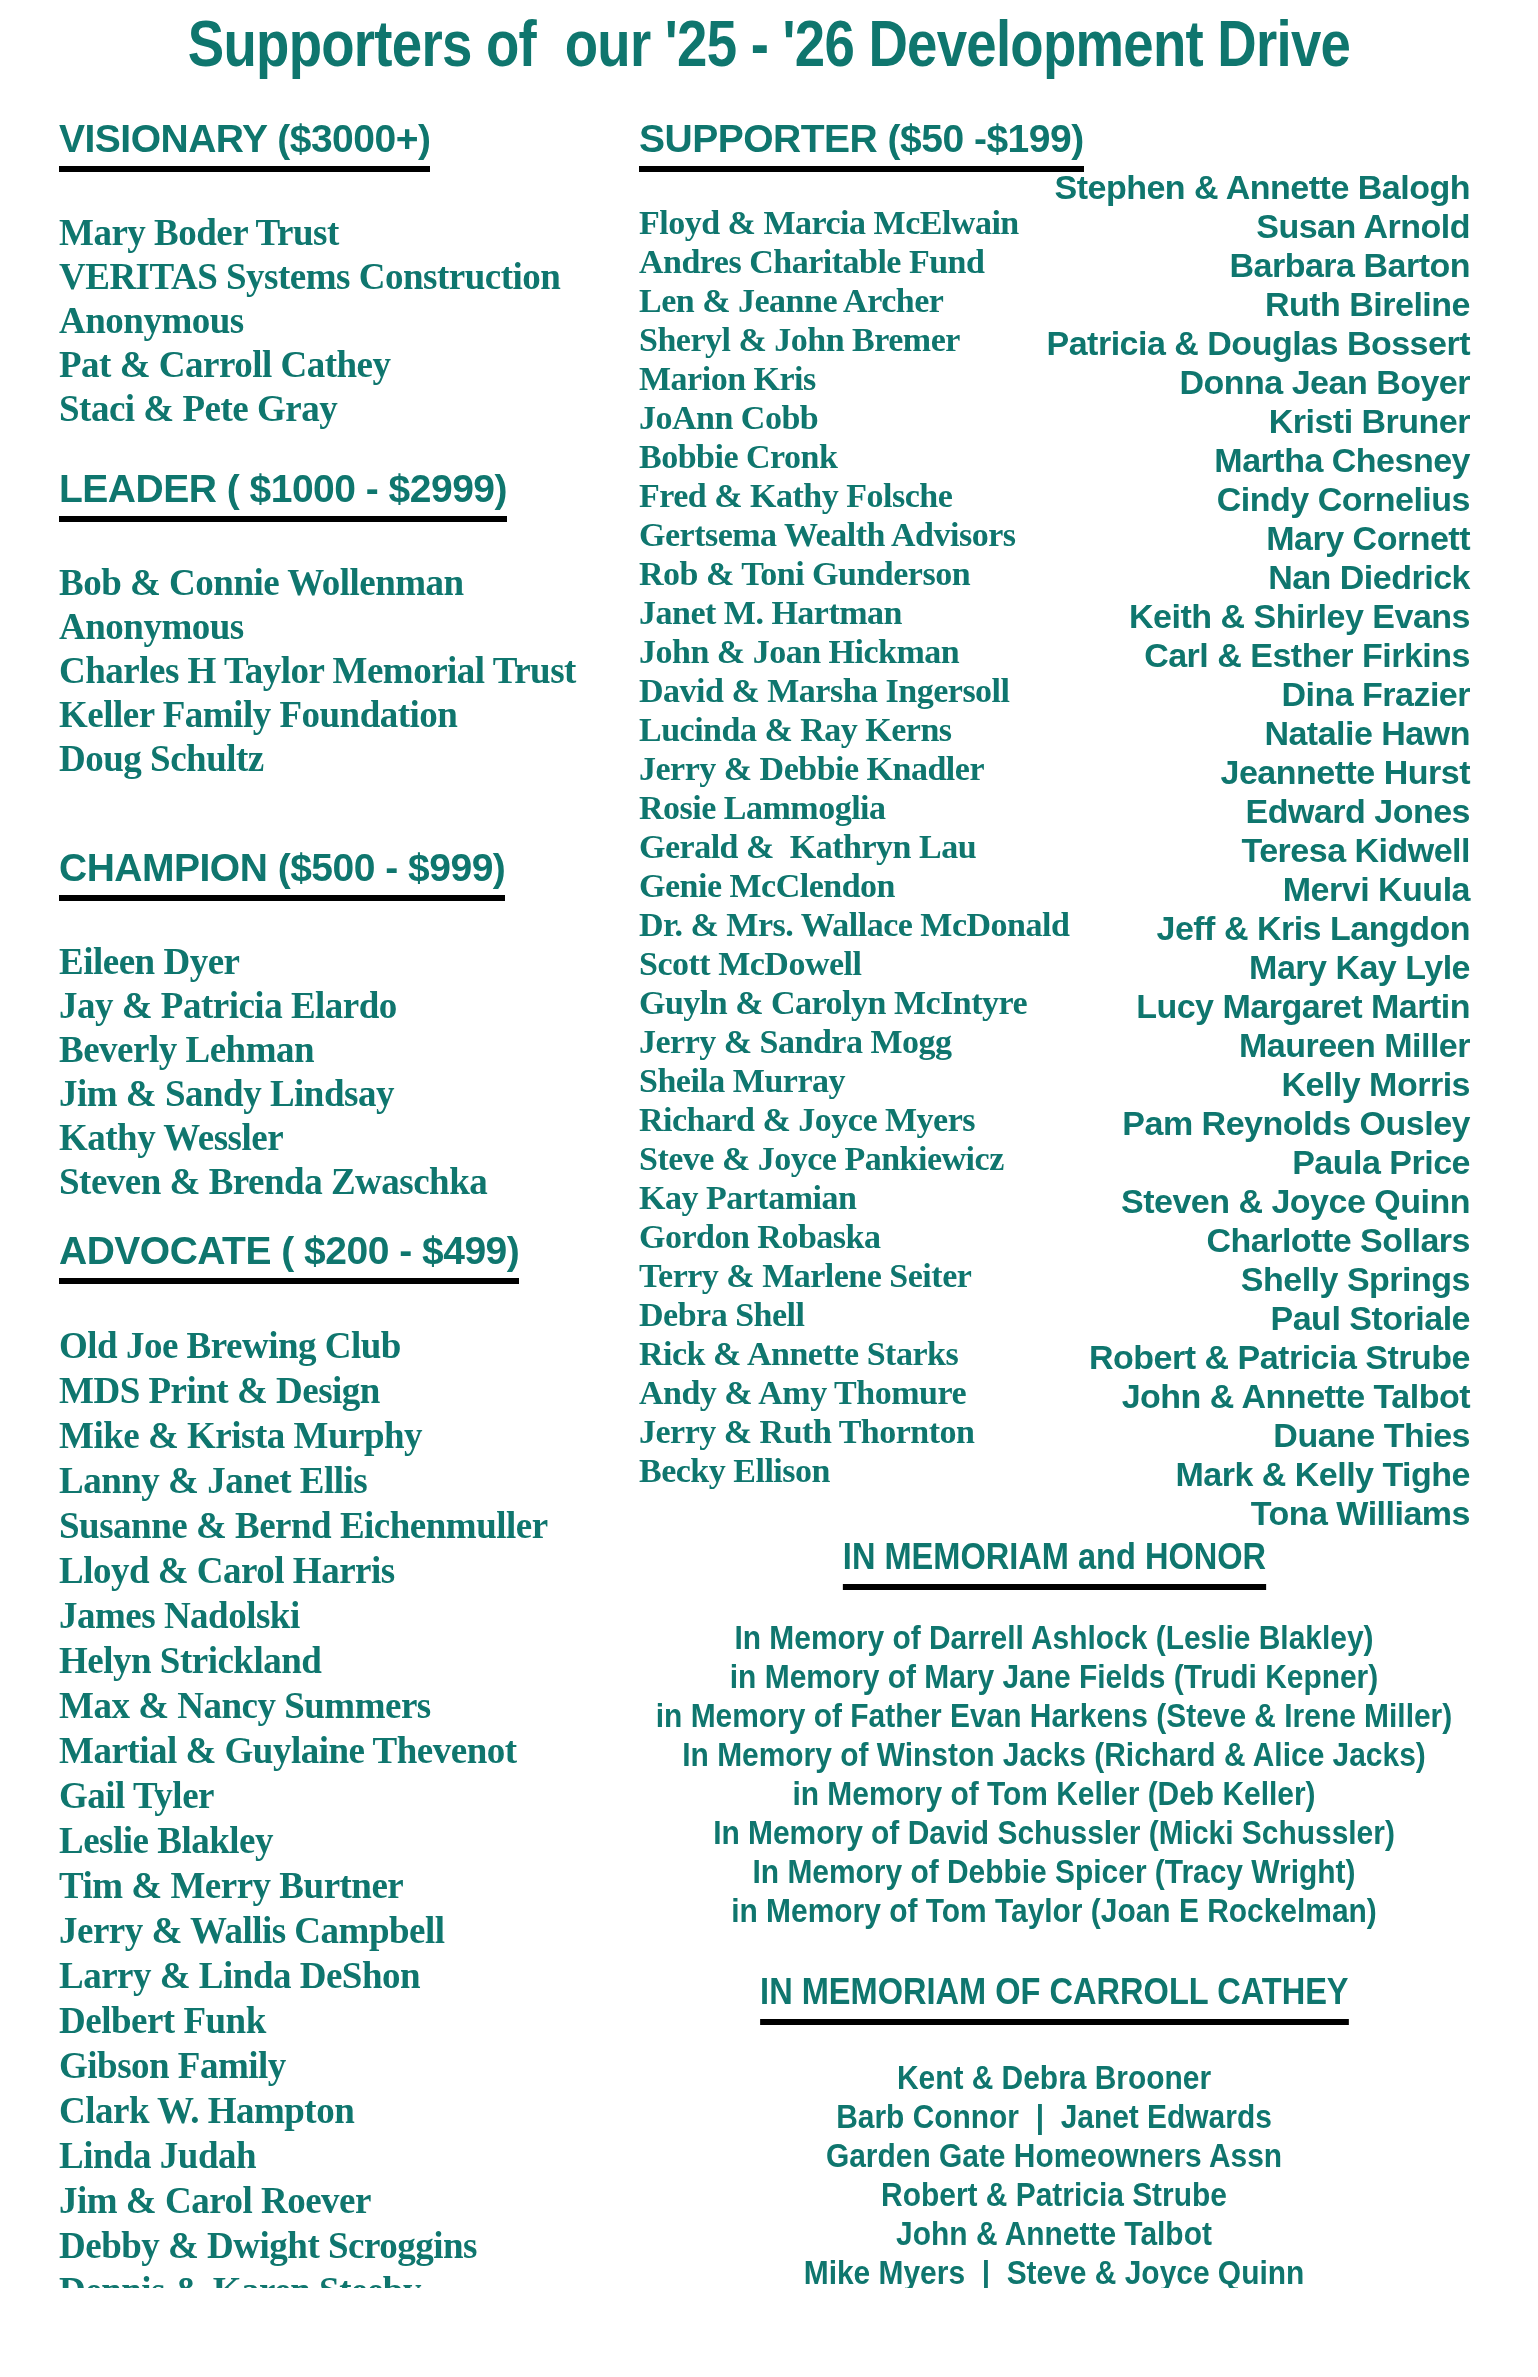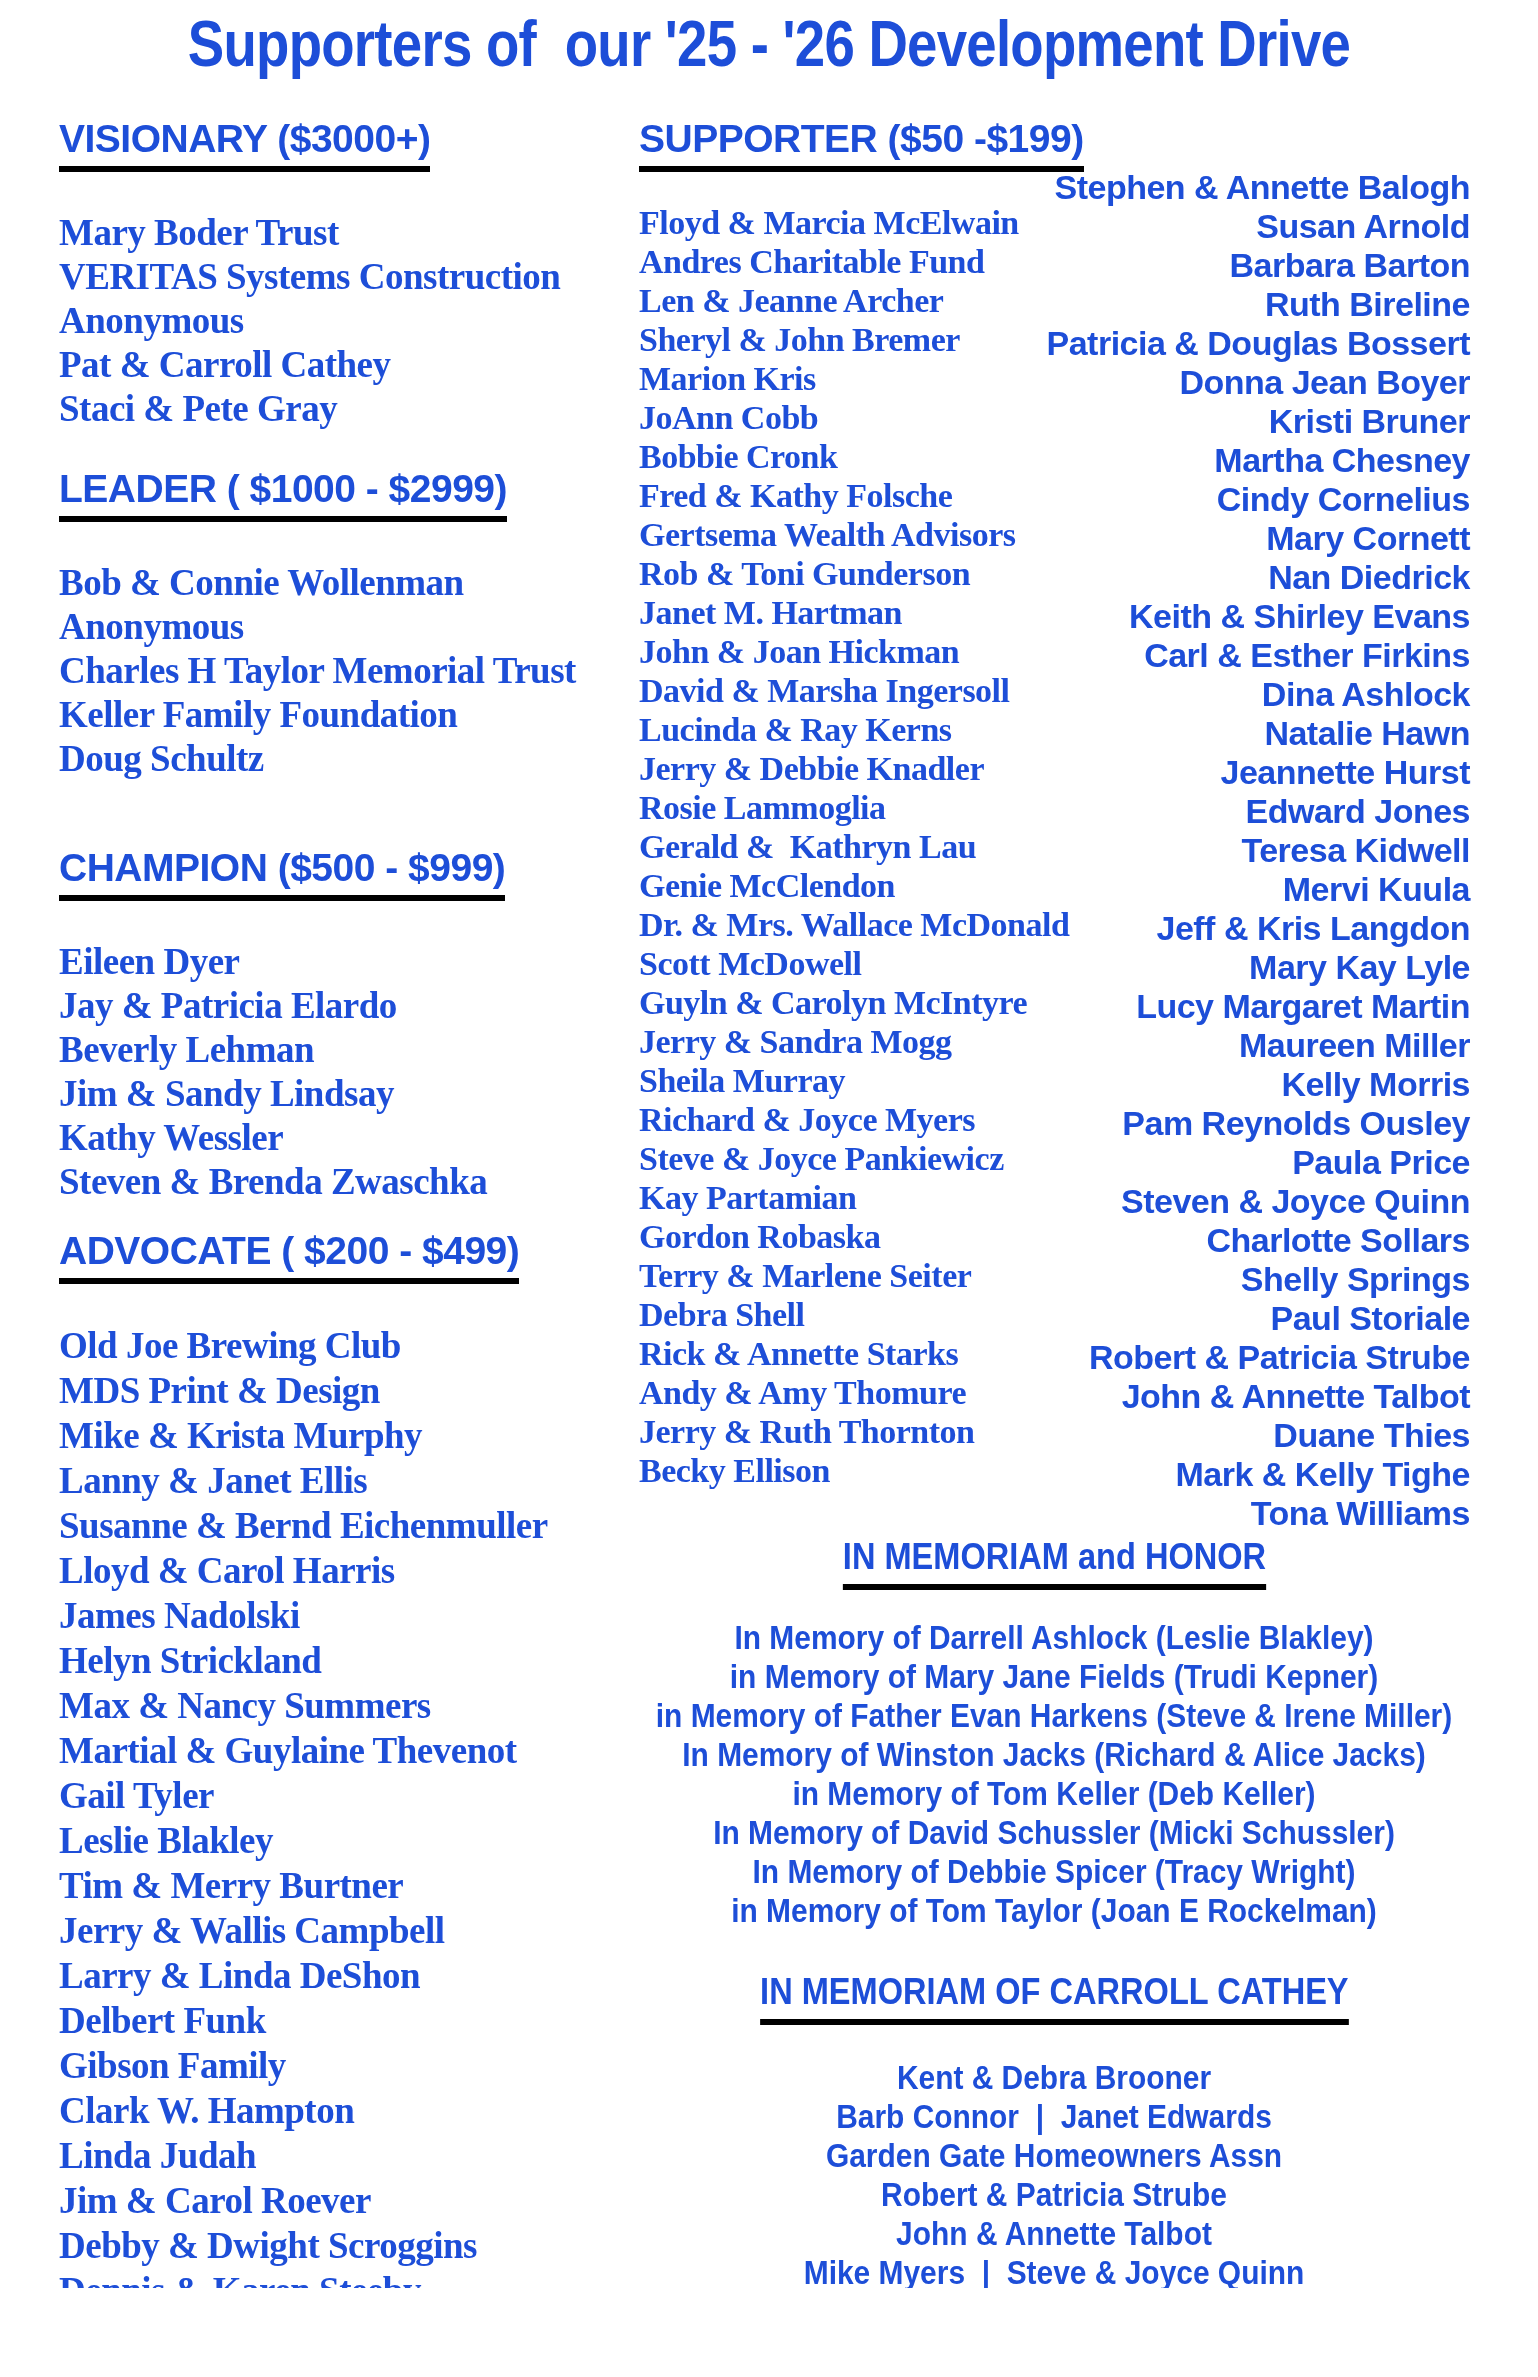--- a/index.html
+++ b/index.html
@@ -1,18 +1,18 @@
 <!DOCTYPE html>
 <html style="font-size:15px"><head>
 <meta charset="utf-8">
 <style>
   html,body { margin:0; padding:0; background:#ffffff; }
   .page {
     position:relative; width:1538px; height:2288px; background:#ffffff;
-    font-family:"Liberation Sans", sans-serif; color:#1d4ed8;
+    font-family:"Liberation Sans", sans-serif; color:#0f766e;
     overflow:hidden;
   }
   .title {
     position:absolute; top:5.6px; left:0; width:1538px; margin:0;
     font-size:65px; font-weight:bold; text-align:center;
     letter-spacing:-0.9px; white-space:pre;
     transform:scaleX(0.84); transform-origin:center top;
   }
   .tier { position:absolute; }
   .tier-header {
@@ -163,21 +163,21 @@
       <div class="donor">Ruth Bireline</div>
       <div class="donor">Patricia &amp; Douglas Bossert</div>
       <div class="donor">Donna Jean Boyer</div>
       <div class="donor">Kristi Bruner</div>
       <div class="donor">Martha Chesney</div>
       <div class="donor">Cindy Cornelius</div>
       <div class="donor">Mary Cornett</div>
       <div class="donor">Nan Diedrick</div>
       <div class="donor">Keith &amp; Shirley Evans</div>
       <div class="donor">Carl &amp; Esther Firkins</div>
-      <div class="donor">Dina Ashlock</div>
+      <div class="donor">Dina Frazier</div>
       <div class="donor">Natalie Hawn</div>
       <div class="donor">Jeannette Hurst</div>
       <div class="donor">Edward Jones</div>
       <div class="donor">Teresa Kidwell</div>
       <div class="donor">Mervi Kuula</div>
       <div class="donor">Jeff &amp; Kris Langdon</div>
       <div class="donor">Mary Kay Lyle</div>
       <div class="donor">Lucy Margaret Martin</div>
       <div class="donor">Maureen Miller</div>
       <div class="donor">Kelly Morris</div>

